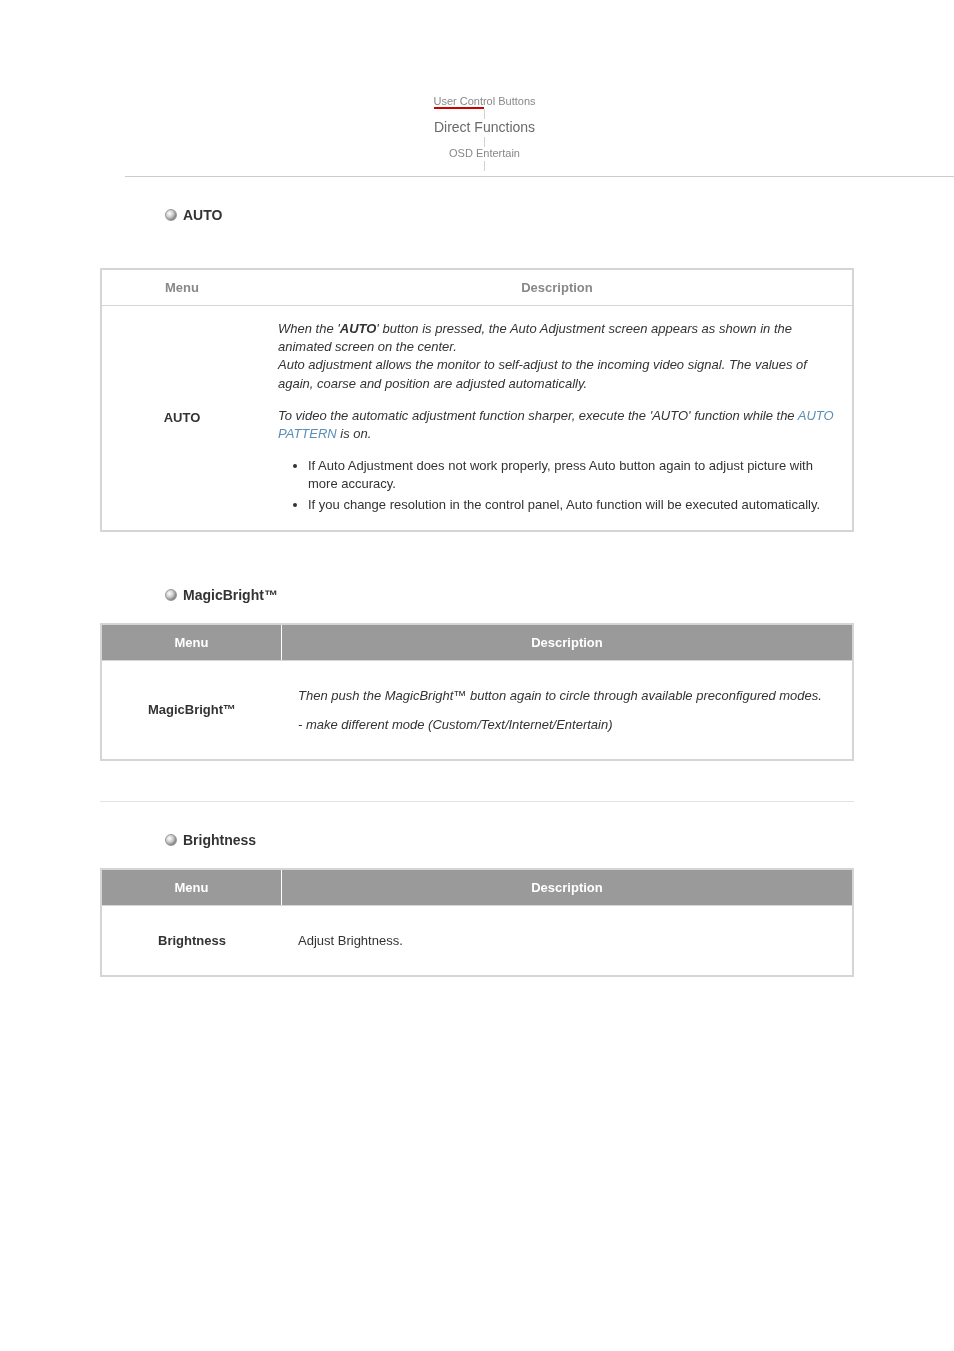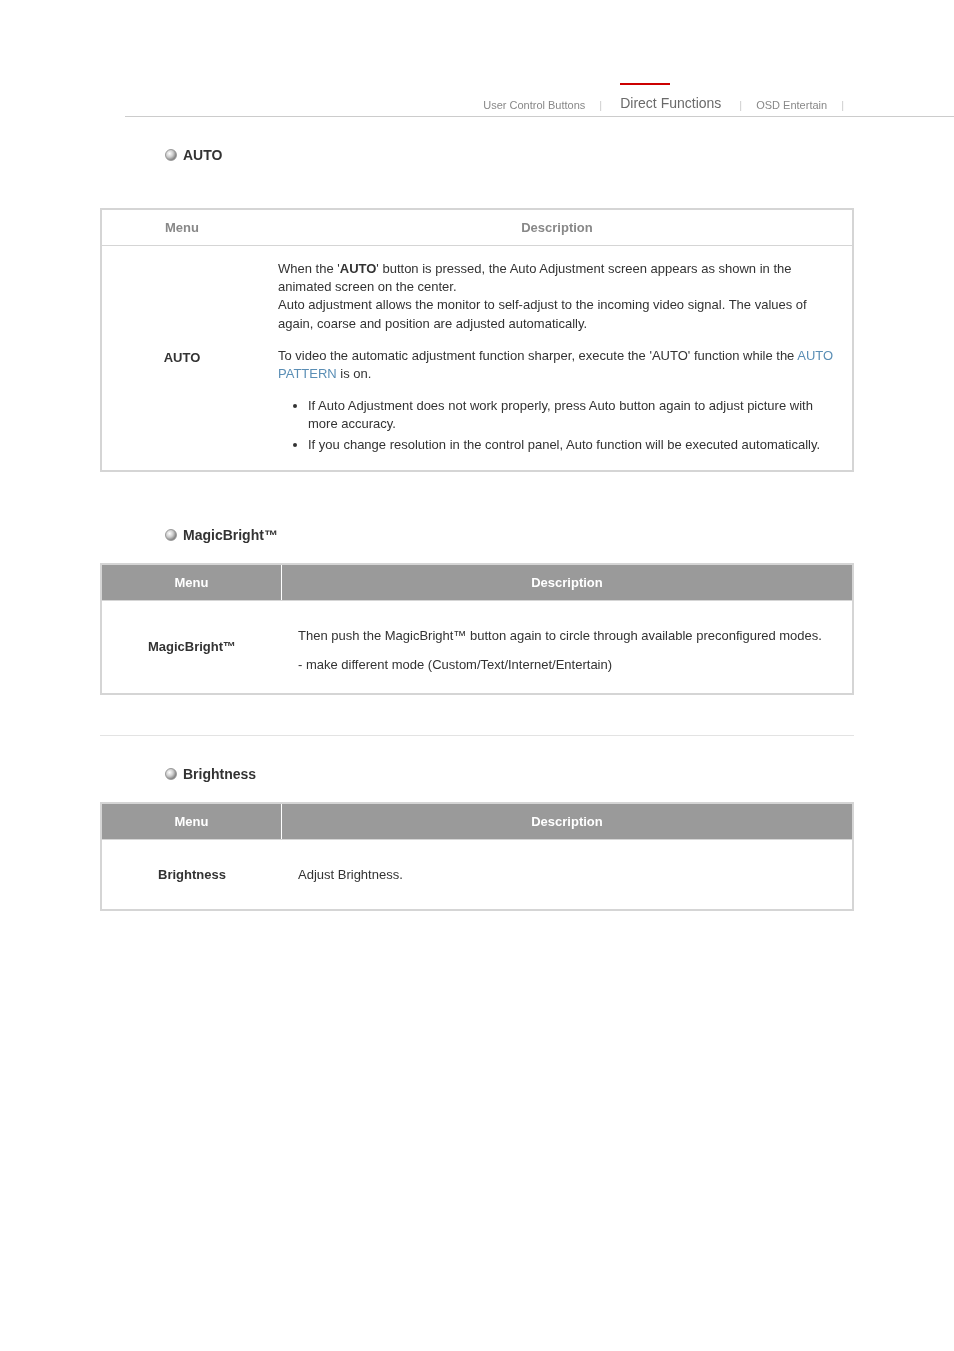--- a/index.html
+++ b/index.html
@@ -10,26 +10,27 @@
     body {
       font-family: Verdana, Arial, sans-serif;
       font-size: 13px;
       color: #333;
       background: #fff;
       width: 954px;
     }
     .nav-bar {
       display: flex;
       justify-content: flex-end;
-      align-items: flex-end;
+      align-items: center;
       padding: 10px 110px 5px 0;
       margin-top: 85px;
       border-bottom: 1px solid #ccc;
       margin-left: 125px;
       margin-right: 0;
+      flex-direction: column;
     }
     .nav-item {
       font-size: 11px;
       color: #888;
       padding: 0 14px;
     }
     .nav-separator {
       color: #ccc;
       font-size: 11px;
     }
@@ -131,20 +132,21 @@
       line-height: 1.5;
       border-top: 1px solid #d5d5d5;
     }
     .tbl-shaded td.menu-cell {
       font-weight: bold;
       text-align: center;
       width: 180px;
     }
     .desc-block p {
       margin-bottom: 14px;
+      font-style: italic;
     }
     .desc-block p:last-child {
       margin-bottom: 0;
     }
     .desc-block ul {
       padding-left: 30px;
       list-style: disc;
     }
     .desc-block ul li {
       margin-bottom: 2px;
@@ -228,21 +230,21 @@
   <table class="tbl-shaded">
     <thead>
       <tr>
         <th>Menu</th>
         <th>Description</th>
       </tr>
     </thead>
     <tbody>
       <tr>
         <td class="menu-cell">MagicBright™</td>
-        <td style="padding-top:25px; padding-bottom:18px;">
+        <td style="padding-top:25px; padding-bottom:24px;">
           <div class="desc-block">
             <p style="margin-bottom:10px;">Then push the MagicBright™ button again to circle through available preconfigured modes.</p>
             <p>- make different mode (Custom/Text/Internet/Entertain)</p>
           </div>
         </td>
       </tr>
     </tbody>
   </table>
 </div>
 

